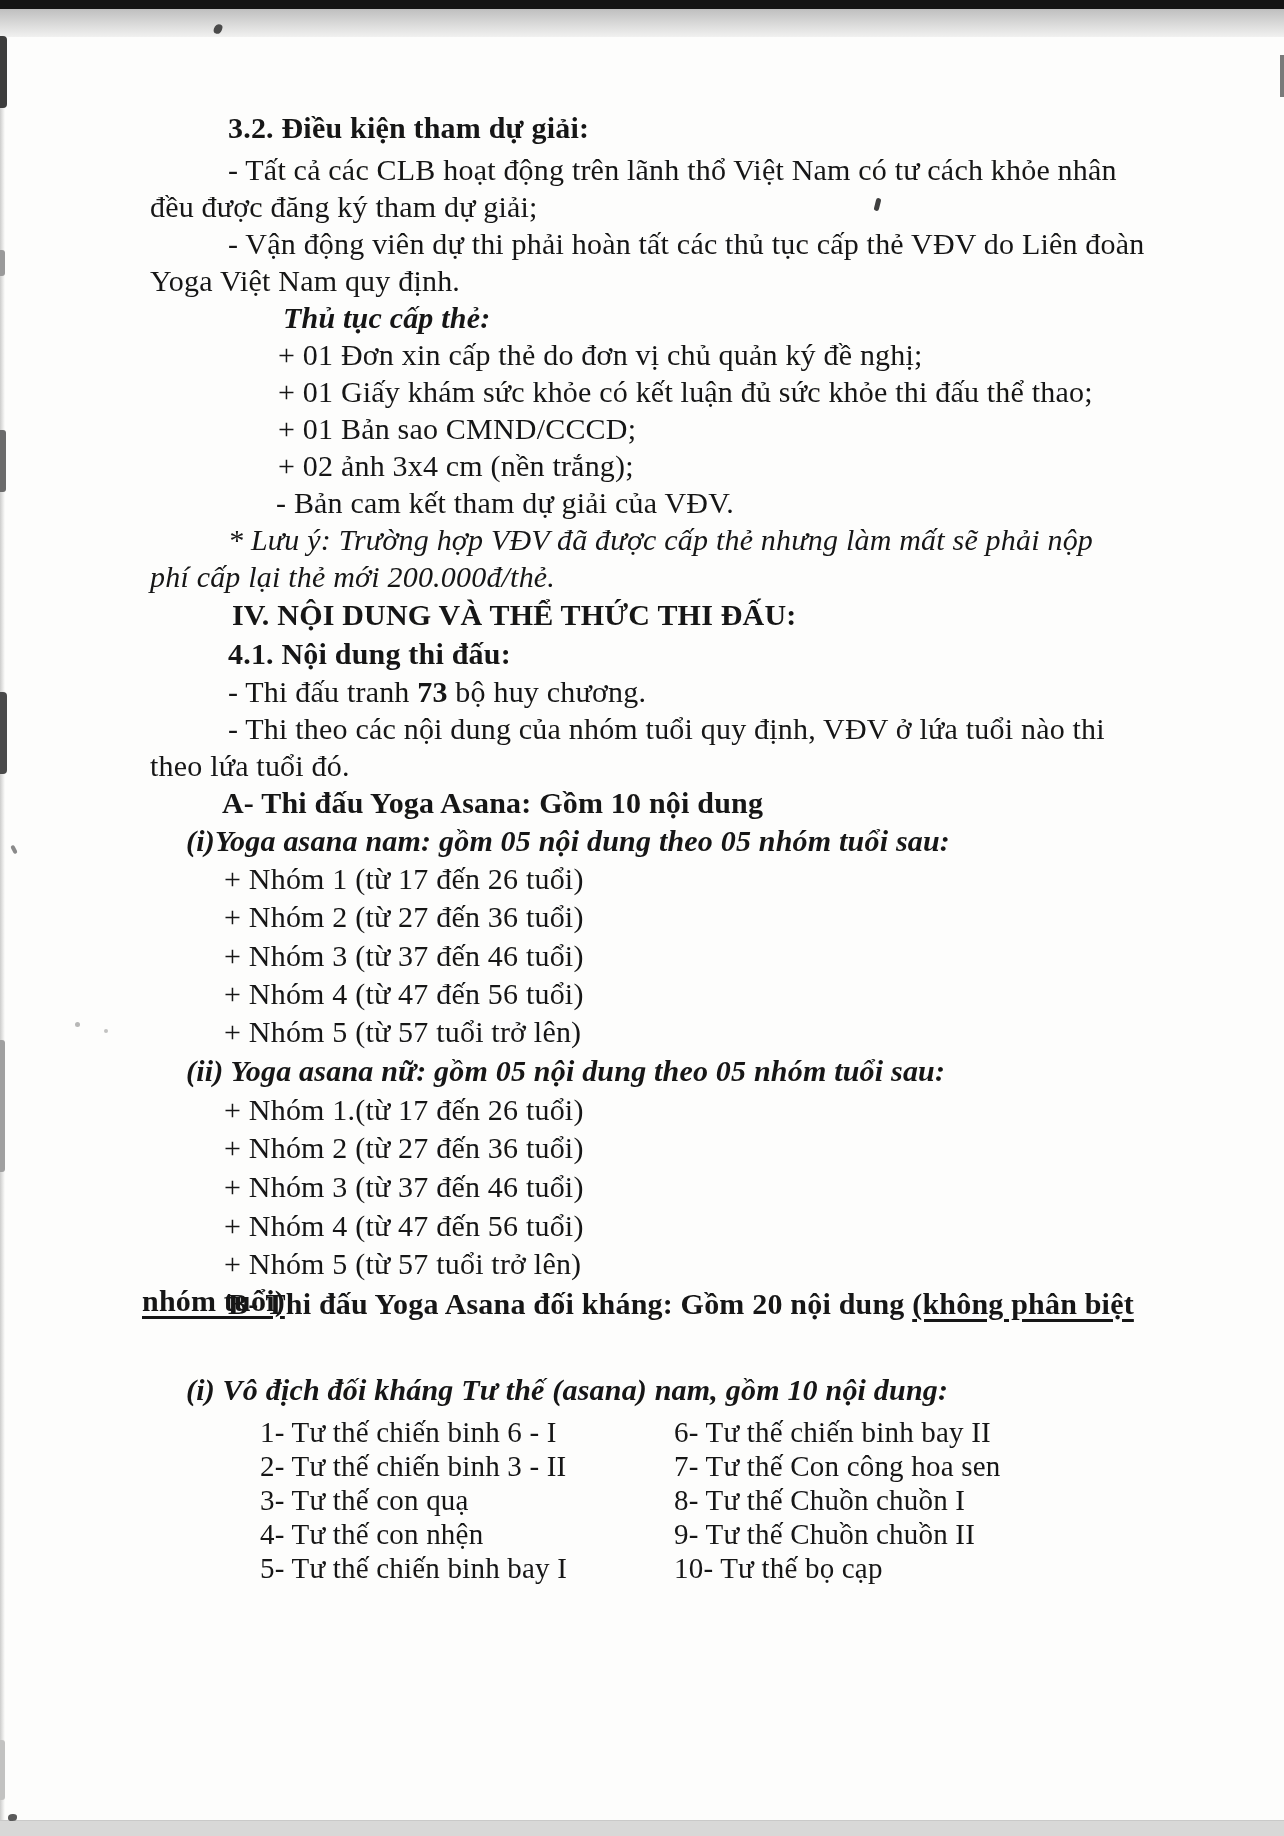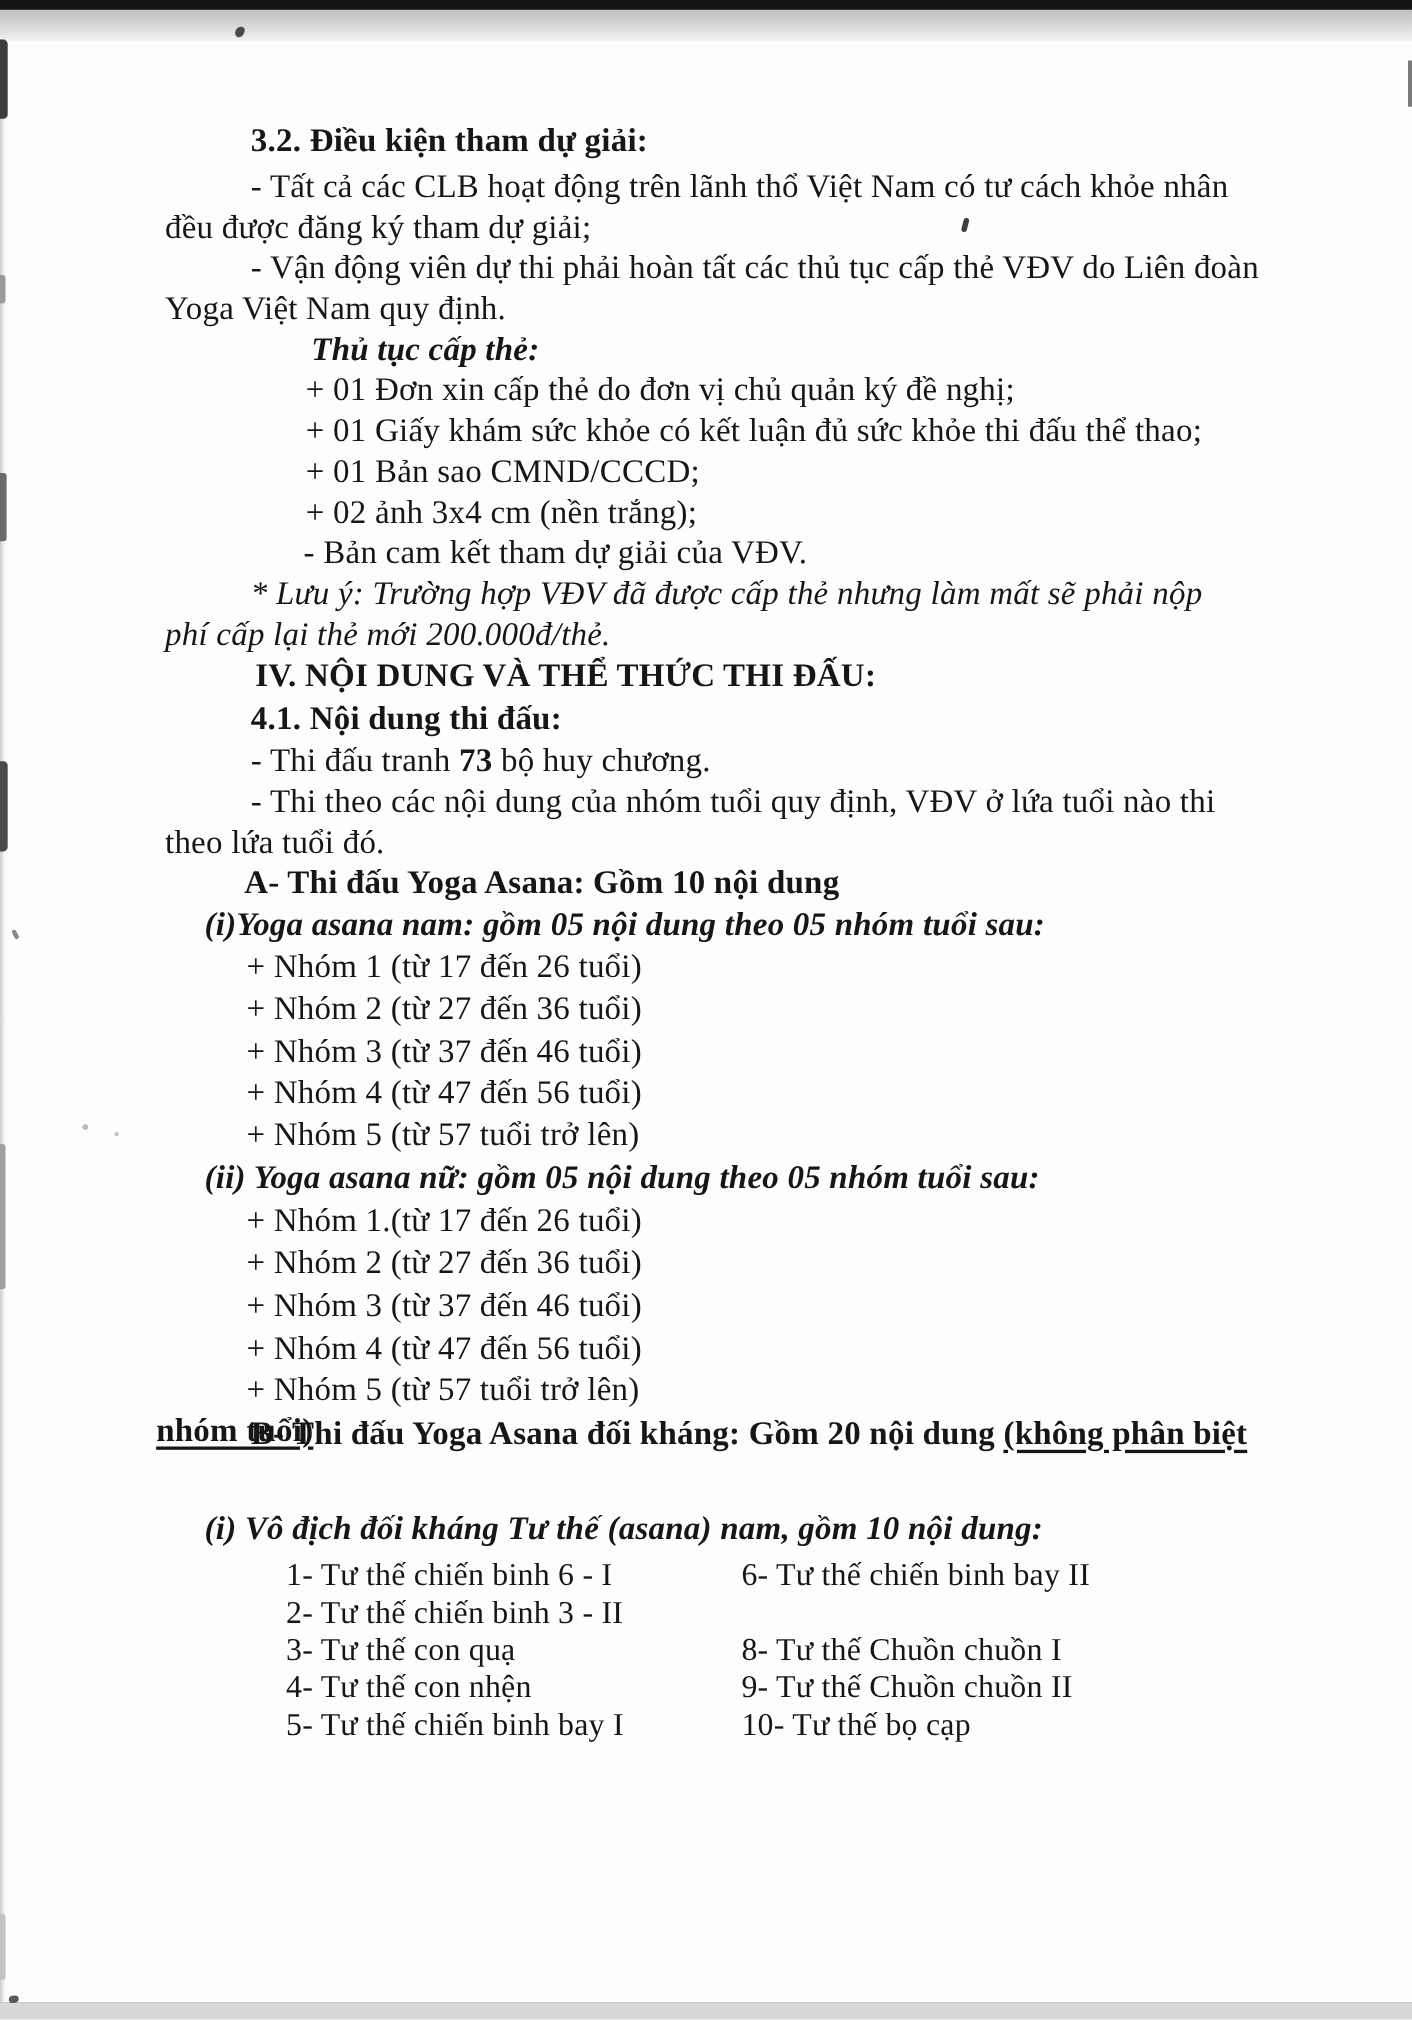--- a/index.html
+++ b/index.html
@@ -115,17 +115,18 @@
   <div class="line b u" style="top:1283px; left:142px;">nhóm tuổi)</div>
 
   <div class="line bi" style="top:1372px; left:186px;">(i) Vô địch đối kháng Tư thế (asana) nam, gồm 10 nội dung:</div>
 
   <div class="line sm" style="top:1414px; left:260px;">1- Tư thế chiến binh 6 - I</div>
   <div class="line sm" style="top:1448px; left:260px;">2- Tư thế chiến binh 3 - II</div>
   <div class="line sm" style="top:1482px; left:260px;">3- Tư thế con quạ</div>
   <div class="line sm" style="top:1516px; left:260px;">4- Tư thế con nhện</div>
   <div class="line sm" style="top:1550px; left:260px;">5- Tư thế chiến binh bay I</div>
   <div class="line sm" style="top:1414px; left:674px;">6- Tư thế chiến binh bay II</div>
+  <div class="line sm" style="top:1448px; left:674px;">7- Tư thế Con công hoa sen</div>
   <div class="line sm" style="top:1482px; left:674px;">8- Tư thế Chuồn chuồn I</div>
   <div class="line sm" style="top:1516px; left:674px;">9- Tư thế Chuồn chuồn II</div>
   <div class="line sm" style="top:1550px; left:674px;">10- Tư thế bọ cạp</div>
 
 </div>
 
 </body></html>

